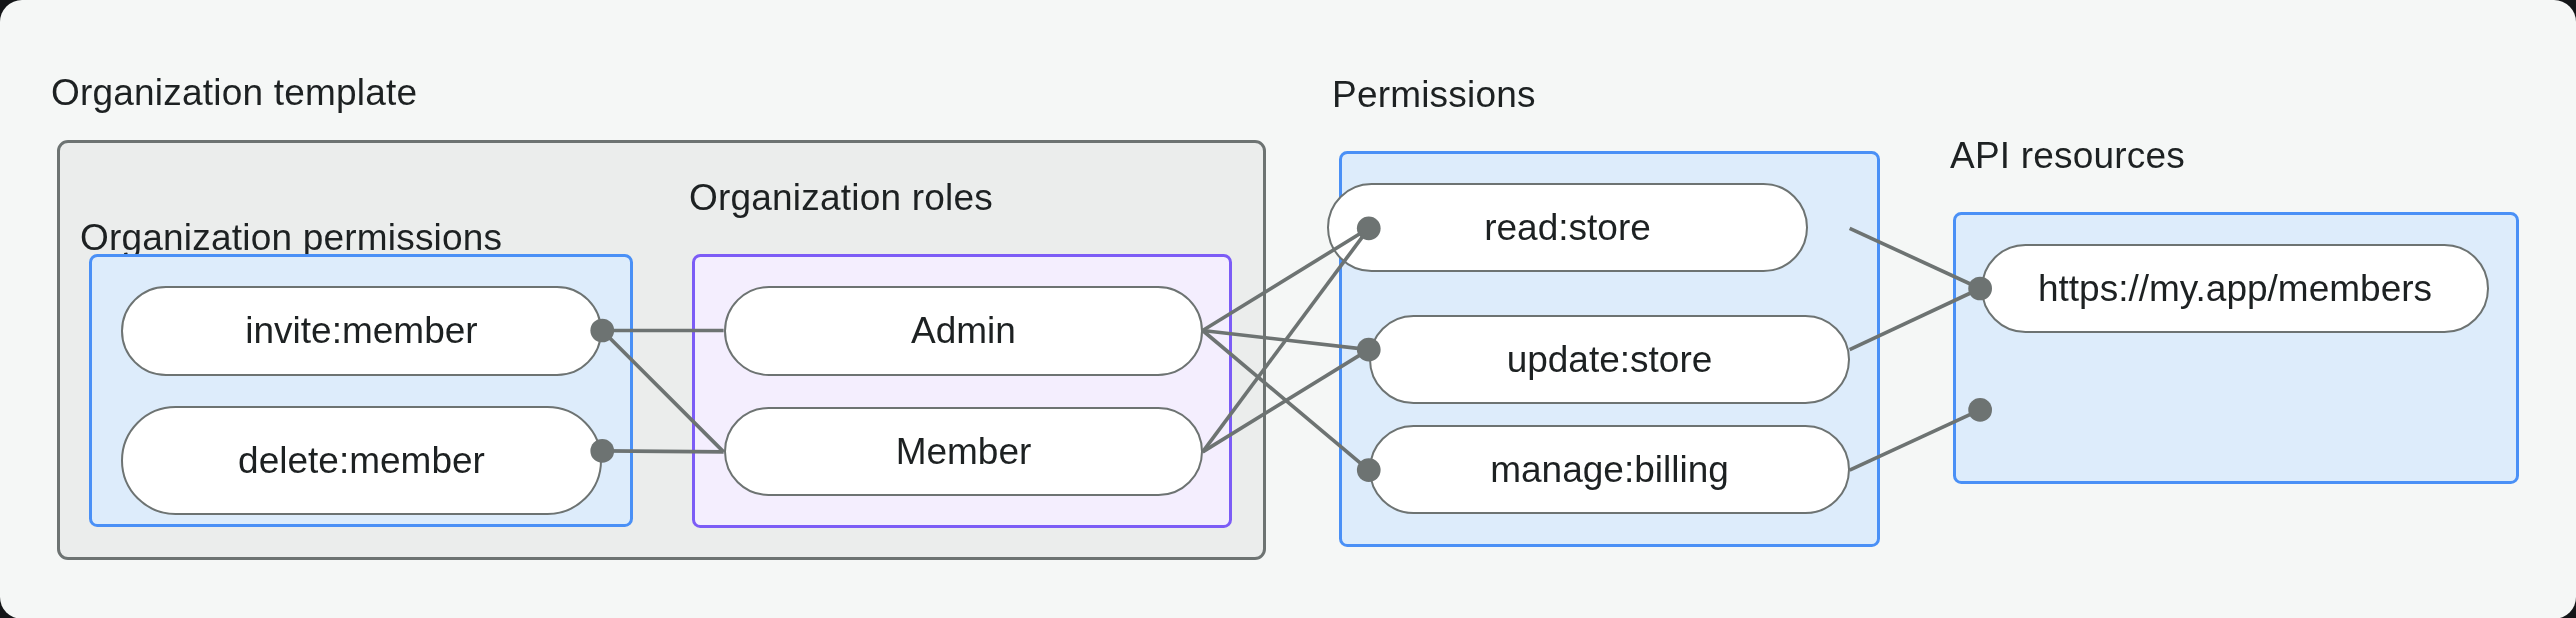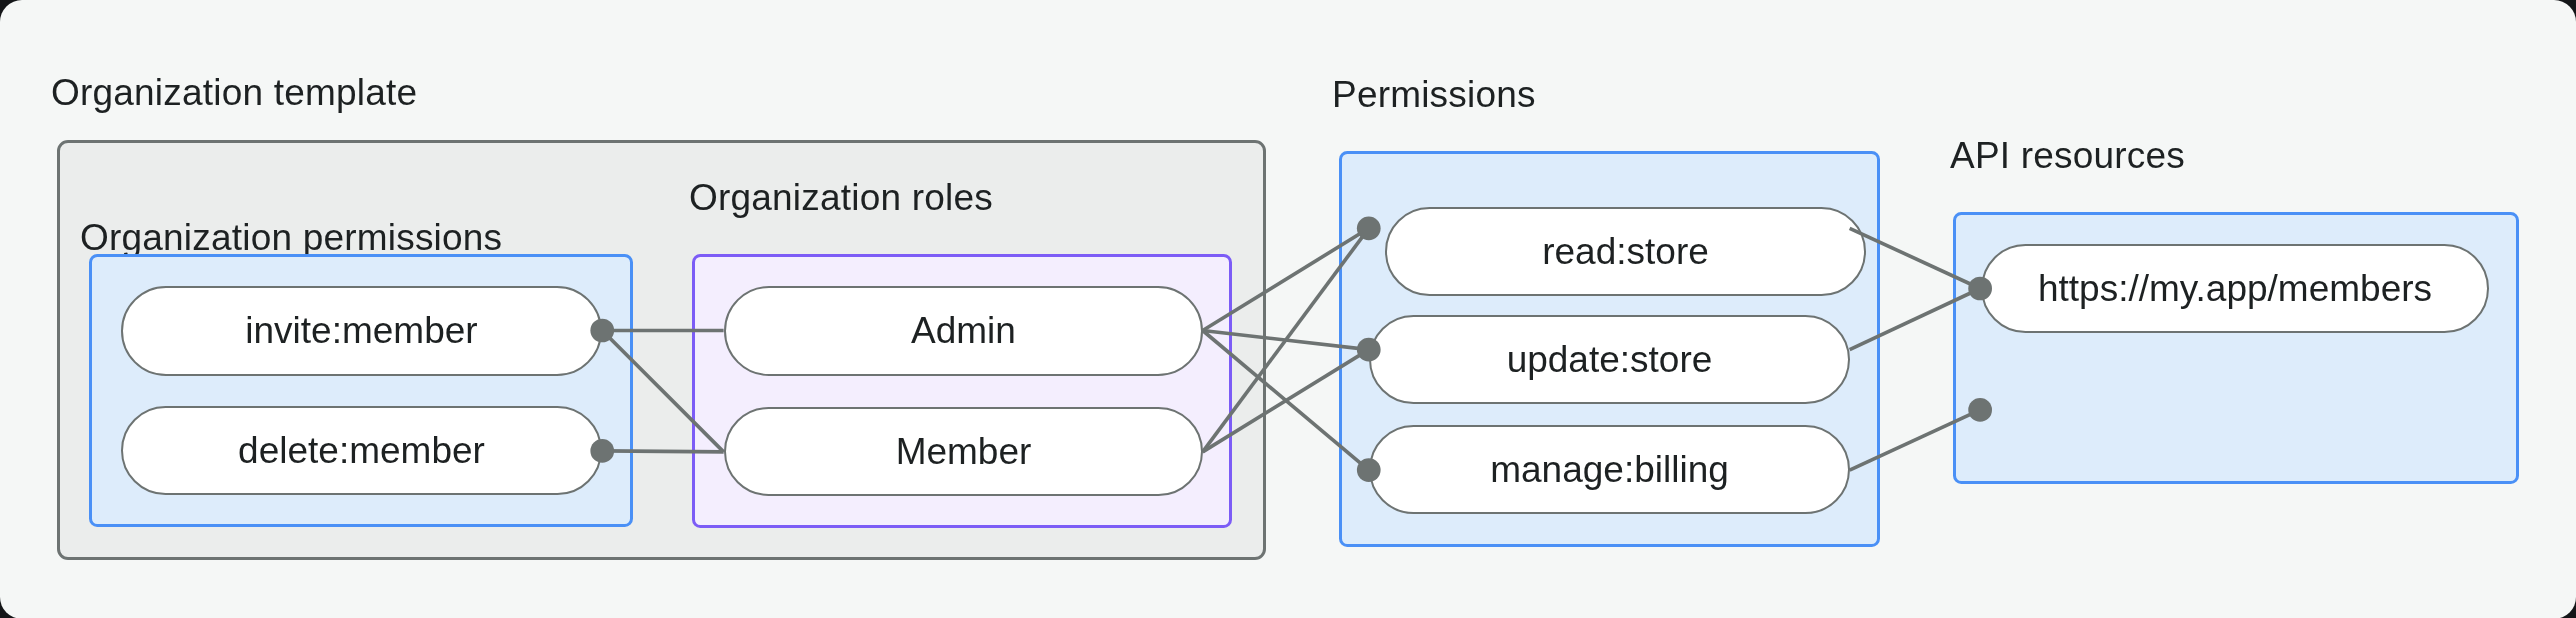--- a/index.html
+++ b/index.html
@@ -22,24 +22,24 @@
   #h-org-roles{left:689px;top:179px;}
   #h-permissions{left:1332px;top:76px;}
   #h-api-resources{left:1950px;top:137px;text-align:center;}
   .pill{
     position:absolute;box-sizing:border-box;background:#ffffff;
     border:2.7px solid #6d7372;border-radius:55px;
     display:flex;align-items:center;justify-content:center;
     font-size:37px;font-weight:400;color:#1d2122;white-space:nowrap;
   }
   #pill-invite {left:121px; top:286px;width:481px;height:90px;}
-  #pill-delete {left:121px; top:406px;width:481px;height:89px;}
+  #pill-delete {left:121px; top:406px;width:481px;height:109px;}
   #pill-admin  {left:724px; top:286px;width:479px;height:90px;}
   #pill-member {left:724px; top:407px;width:479px;height:89px;}
-  #pill-read   {left:1385px;top:183px;width:481px;height:89px;margin-top:24px;}
+  #pill-read   {left:1327px;top:183px;width:481px;height:89px;}
   #pill-update {left:1369px;top:315px;width:481px;height:89px;}
   #pill-manage {left:1369px;top:425px;width:481px;height:89px;}
   #pill-members-api{left:1981px;top:244px;width:508px;height:89px;}
   #pill-billing-api{left:1981px;top:365px;width:508px;height:89px;}
   #edge-layer{position:absolute;left:0;top:0;width:2576px;height:619px;pointer-events:none;}
 </style>
 </head>
 <body>
 
 <div id="canvas">

